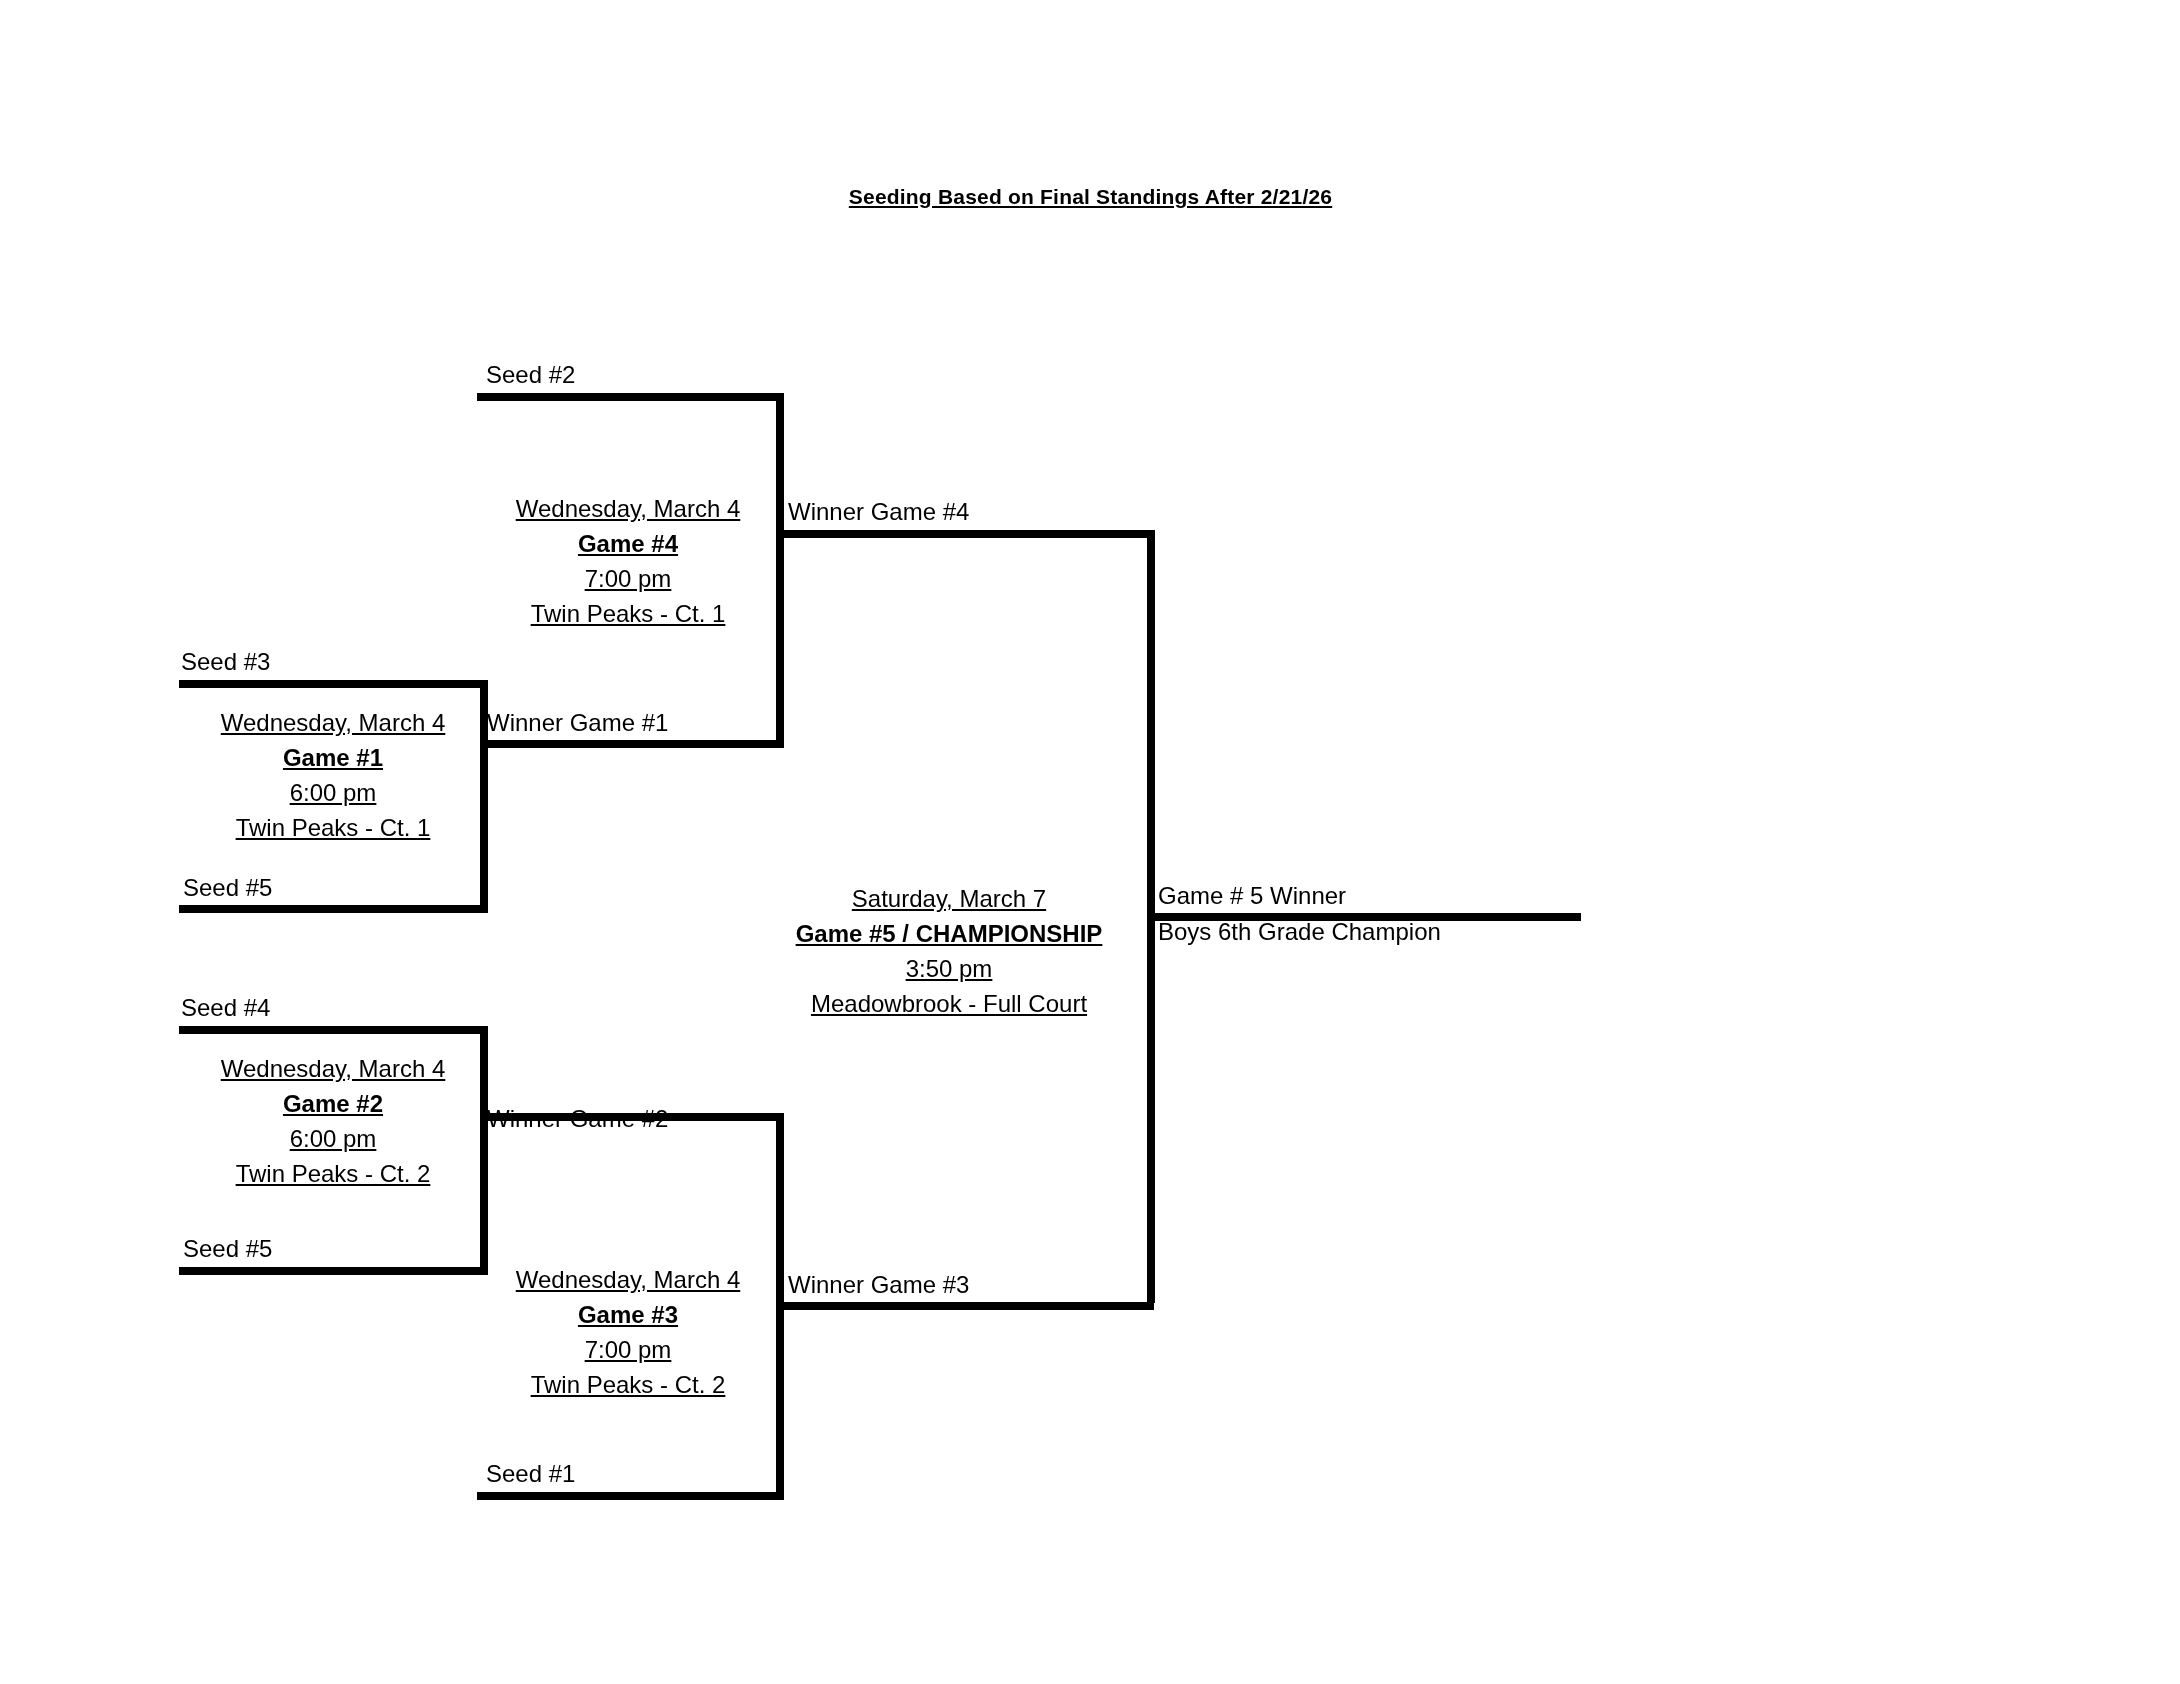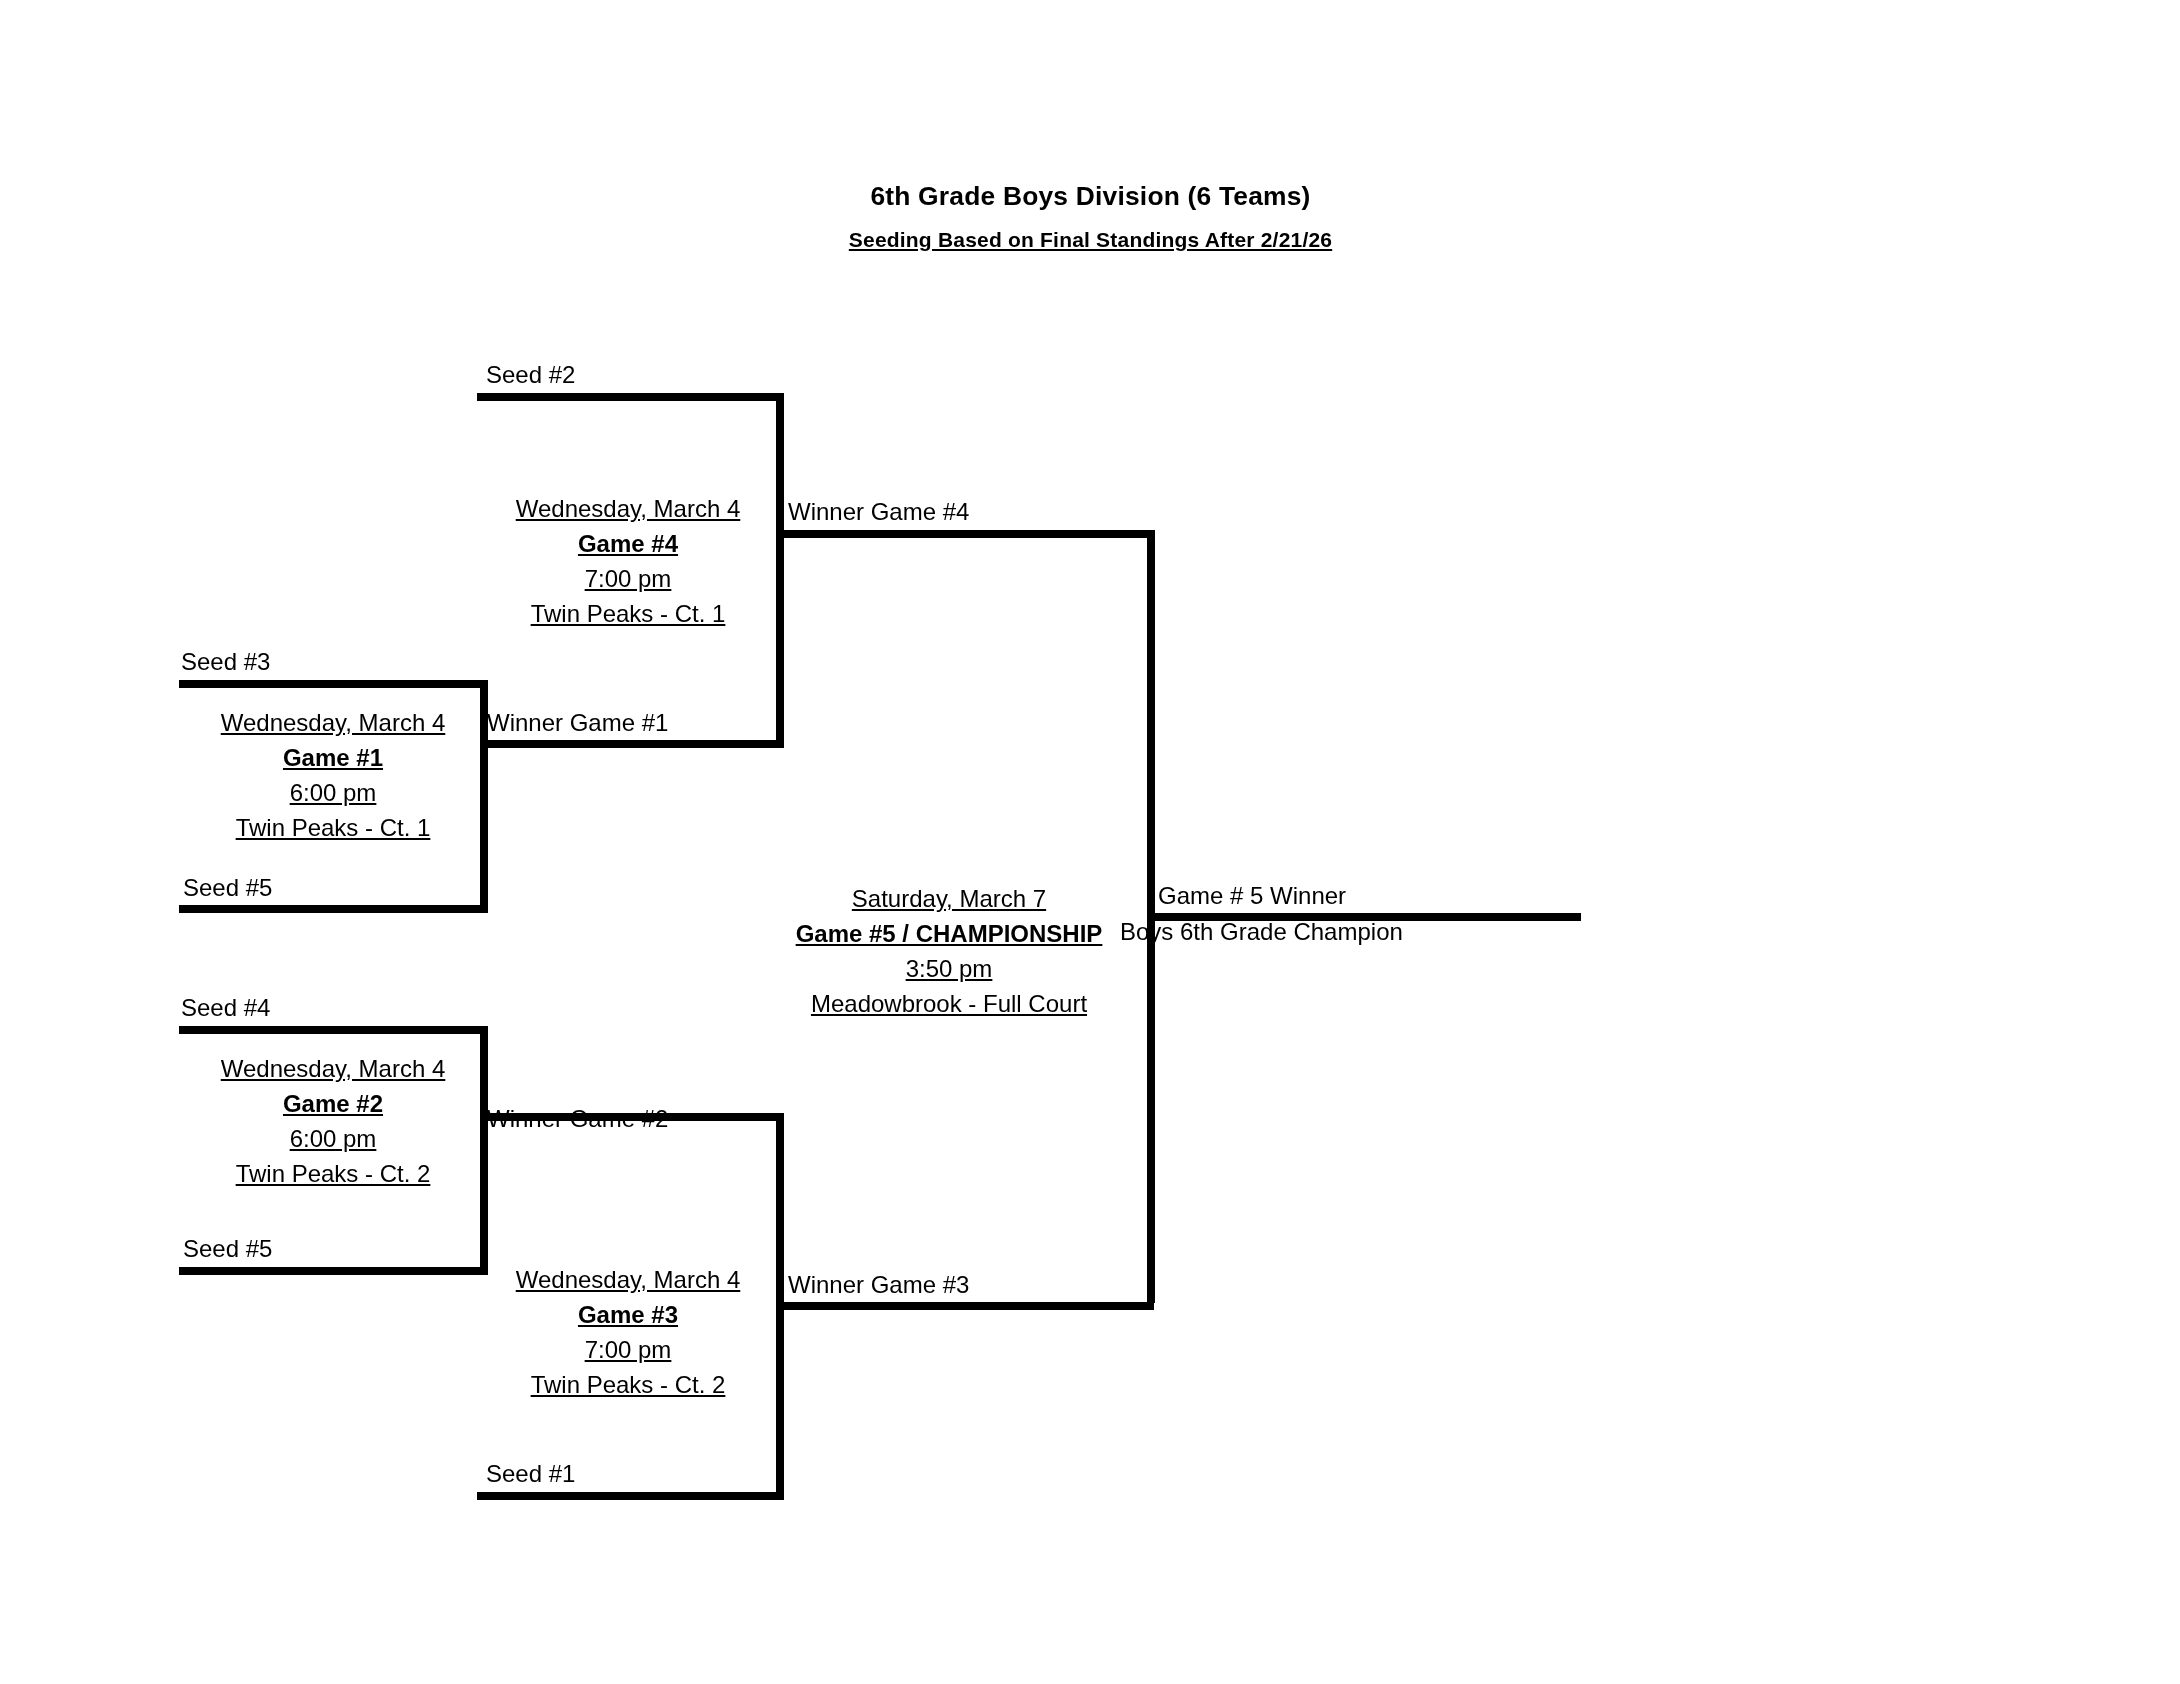--- a/index.html
+++ b/index.html
@@ -72,21 +72,20 @@
   .game-info .row-bold {
     font-weight: bold;
   }
 </style>
 </head>
 <body>
 
 <div id="page">
 
   <div class="title-block">
-    <div class="title-line">6th Grade Boys Division (6 Teams)</div>
     <div class="title-line sub">Seeding Based on Final Standings After 2/21/26</div>
   </div>
 
   <div class="label" style="left:486px; top:361px;">Seed #2</div>
   <div class="hline" style="left:477px; top:393px; width:307px;"></div>
 
   <div class="game-info" style="left:477px; top:491px; width:302px;">
     <div>Wednesday, March 4</div>
     <div class="row-bold">Game #4</div>
     <div>7:00 pm</div>
@@ -121,21 +120,21 @@
 
   <div class="game-info" style="left:783px; top:881px; width:332px;">
     <div>Saturday, March 7</div>
     <div class="row-bold">Game #5 / CHAMPIONSHIP</div>
     <div>3:50 pm</div>
     <div>Meadowbrook - Full Court</div>
   </div>
 
   <div class="label" style="left:1158px; top:882px;">Game # 5 Winner</div>
   <div class="hline" style="left:1147px; top:913px; width:434px;"></div>
-  <div class="label" style="left:1120px; top:918px;">Boys 6th Grade Champion</div>
+  <div class="label" style="left:1158px; top:918px;">Boys 6th Grade Champion</div>
 
   <div class="label" style="left:181px; top:994px;">Seed #4</div>
   <div class="hline" style="left:179px; top:1026px; width:308px;"></div>
 
   <div class="game-info" style="left:179px; top:1051px; width:308px;">
     <div>Wednesday, March 4</div>
     <div class="row-bold">Game #2</div>
     <div>6:00 pm</div>
     <div>Twin Peaks - Ct. 2</div>
   </div>

